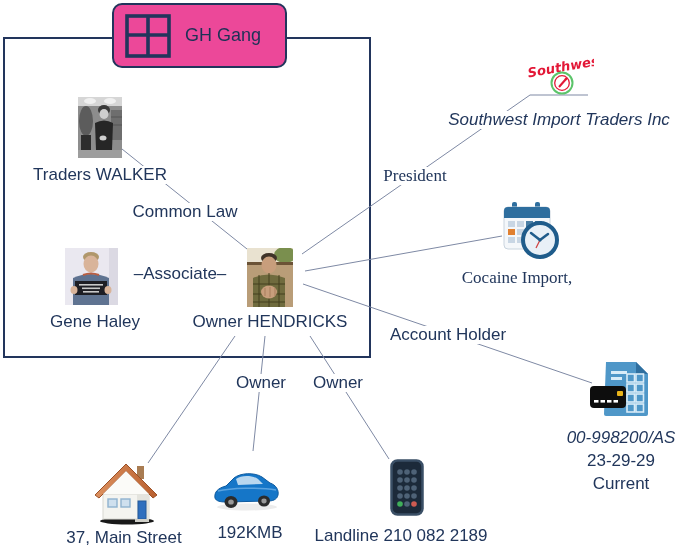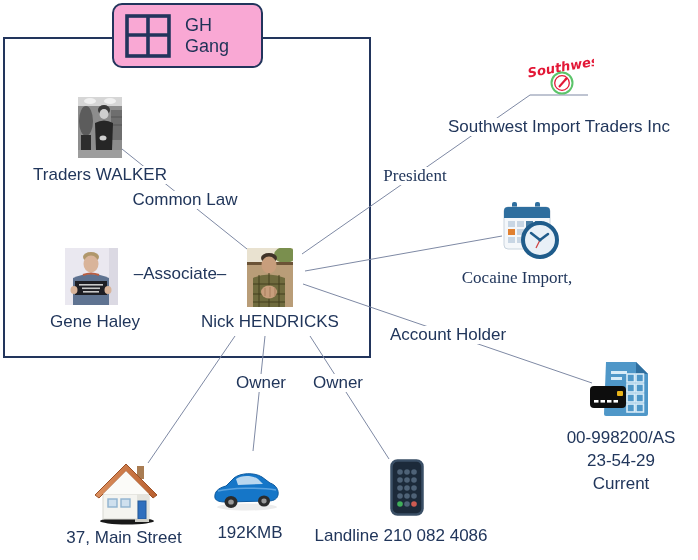--- a/index.html
+++ b/index.html
@@ -6,22 +6,22 @@
   #canvas{
     position:relative;width:698px;height:560px;overflow:hidden;
     font-family:"Liberation Sans", sans-serif;background:#ffffff;
   }
   .lines-layer{position:absolute;left:0;top:0;z-index:2;}
   .group-box{
     position:absolute;left:3px;top:37px;width:364px;height:317px;
     border:2px solid #22355c;z-index:1;background:transparent;
   }
   .group-header{
-    position:absolute;left:112px;top:3px;width:151px;height:65px;
-    border:2px solid #22355c;border-radius:10px;background:#f9a8d4;z-index:4;
+    position:absolute;left:112px;top:3px;width:175px;height:65px;
+    border:2px solid #22355c;border-radius:10px;background:#ec4899;z-index:4;
     display:flex;align-items:center;gap:13px;padding-left:10px;box-sizing:border-box;
   }
   .group-title{font-size:18px;color:#1d3256;}
   .entity{position:absolute;z-index:3;}
   .entity-label, .link-label{
     position:absolute;z-index:3;transform:translateX(-50%);
     white-space:nowrap;font-size:17px;color:#21365b;background:#fff;
     padding:0 2px;line-height:1.08;text-align:center;
   }
   .photo{display:block;}
@@ -110,38 +110,38 @@
         <line x1="6" y1="36" x2="38" y2="36"></line>
           <line x1="6" y1="46" x2="38" y2="46"></line>
           <line x1="6" y1="54" x2="38" y2="54"></line>
       </g>
       <ellipse cx="22" cy="44" rx="8" ry="6.5" fill="#c89e7c"></ellipse>
       <line x1="18" y1="40" x2="18" y2="48" stroke="#a87e5c" stroke-width="1"></line>
       <line x1="23" y1="39" x2="23" y2="49" stroke="#a87e5c" stroke-width="1"></line>
       <line x1="28" y1="40" x2="28" y2="48" stroke="#a87e5c" stroke-width="1"></line>
     </svg>
   </div>
-  <div class="entity-label" style="left:270px;top:313px;">Nick HENDRICKS</div>
-
-  <div class="link-label" style="left:185px;top:191px;">Common Law</div>
+  <div class="entity-label" style="left:270px;top:313px;">Owner HENDRICKS</div>
+
+  <div class="link-label" style="left:185px;top:203px;">Common Law</div>
   <div class="link-label" style="left:415px;top:167px;font-family:Liberation Serif, serif;">President</div>
   <div class="link-label" style="left:448px;top:326px;">Account Holder</div>
   <div class="link-label" style="left:261px;top:374px;">Owner</div>
   <div class="link-label" style="left:338px;top:374px;">Owner</div>
 
   <div class="entity" style="left:524px;top:50px;">
     <svg width="70" height="48" viewBox="0 0 70 48">
       <text x="3" y="22" transform="rotate(-10 35 16)" fill="#e31837" font-size="13" font-style="italic" font-weight="bold" font-family="DejaVu Sans, sans-serif">Southwest</text>
       <circle cx="38" cy="33" r="10.5" fill="#fff" stroke="#5cc46a" stroke-width="2"></circle>
       <circle cx="38" cy="33" r="7.3" fill="none" stroke="#e31837" stroke-width="1.3"></circle>
       <line x1="35" y1="37" x2="42" y2="29" stroke="#e31837" stroke-width="2"></line>
       <circle cx="42" cy="29" r="1.3" fill="#e31837"></circle>
     </svg>
   </div>
-  <div class="entity-label" style="left:559px;top:118px;">Southwest Import Traders Inc</div>
+  <div class="entity-label" style="left:559px;top:111px;font-style:italic;">Southwest Import Traders Inc</div>
 
   <div class="entity" style="left:502px;top:202px;">
     <svg width="58" height="62" viewBox="0 0 58 62">
       <rect x="10" y="0" width="5" height="10" rx="2" fill="#2e6e9e"></rect>
       <rect x="33" y="0" width="5" height="10" rx="2" fill="#2e6e9e"></rect>
       <rect x="2" y="5" width="46" height="42" rx="4" fill="#f4f7fa" stroke="#c9d4de" stroke-width="1"></rect>
       <path d="M2,9 a4,4 0 0 1 4,-4 h38 a4,4 0 0 1 4,4 v7 h-46 z" fill="#2e6e9e"></path>
       <g>
         <rect x="6" y="19" width="7" height="6" fill="#c8d6e4"></rect>
         <rect x="15" y="19" width="7" height="6" fill="#c8d6e4"></rect>
@@ -180,22 +180,22 @@
       <rect x="0" y="26" width="36" height="22" rx="4" fill="#0d0d0d"></rect>
       <rect x="27" y="31" width="6" height="5" rx="1" fill="#e8b31a"></rect>
       <g fill="#ffffff">
         <rect x="4" y="40" width="4.5" height="2.6"></rect>
           <rect x="10.5" y="40" width="4.5" height="2.6"></rect>
         <rect x="17" y="40" width="4.5" height="2.6"></rect>
           <rect x="23.5" y="40" width="4.5" height="2.6"></rect>
       </g>
     </svg>
   </div>
-  <div class="entity-label" style="left:621px;top:429px;">00-998200/AS</div>
-  <div class="entity-label" style="left:621px;top:452px;">23-54-29</div>
+  <div class="entity-label" style="left:621px;top:429px;font-style:italic;">00-998200/AS</div>
+  <div class="entity-label" style="left:621px;top:452px;">23-29-29</div>
   <div class="entity-label" style="left:621px;top:475px;">Current</div>
 
   <div class="entity" style="left:91px;top:458px;">
     <svg width="70" height="68" viewBox="0 0 70 68">
       <defs>
         <linearGradient id="roofg" x1="0" y1="0" x2="1" y2="0">
           <stop offset="0" stop-color="#dc9160"></stop>
             <stop offset="1" stop-color="#b9602f"></stop>
         </linearGradient>
       </defs>
@@ -242,15 +242,15 @@
           <circle cx="24" cy="29" r="2.8"></circle>
         <circle cx="10" cy="37" r="2.8"></circle>
           <circle cx="17" cy="37" r="2.8"></circle>
           <circle cx="24" cy="37" r="2.8"></circle>
         <circle cx="17" cy="45" r="2.8"></circle>
       </g>
       <circle cx="10" cy="45" r="2.8" fill="#3fae5a"></circle>
       <circle cx="24" cy="45" r="2.8" fill="#cf5b52"></circle>
     </svg>
   </div>
-  <div class="entity-label" style="left:401px;top:527px;">Landline 210 082 4086</div>
+  <div class="entity-label" style="left:401px;top:527px;">Landline 210 082 2189</div>
 
 </div>
 
 </body></html>

